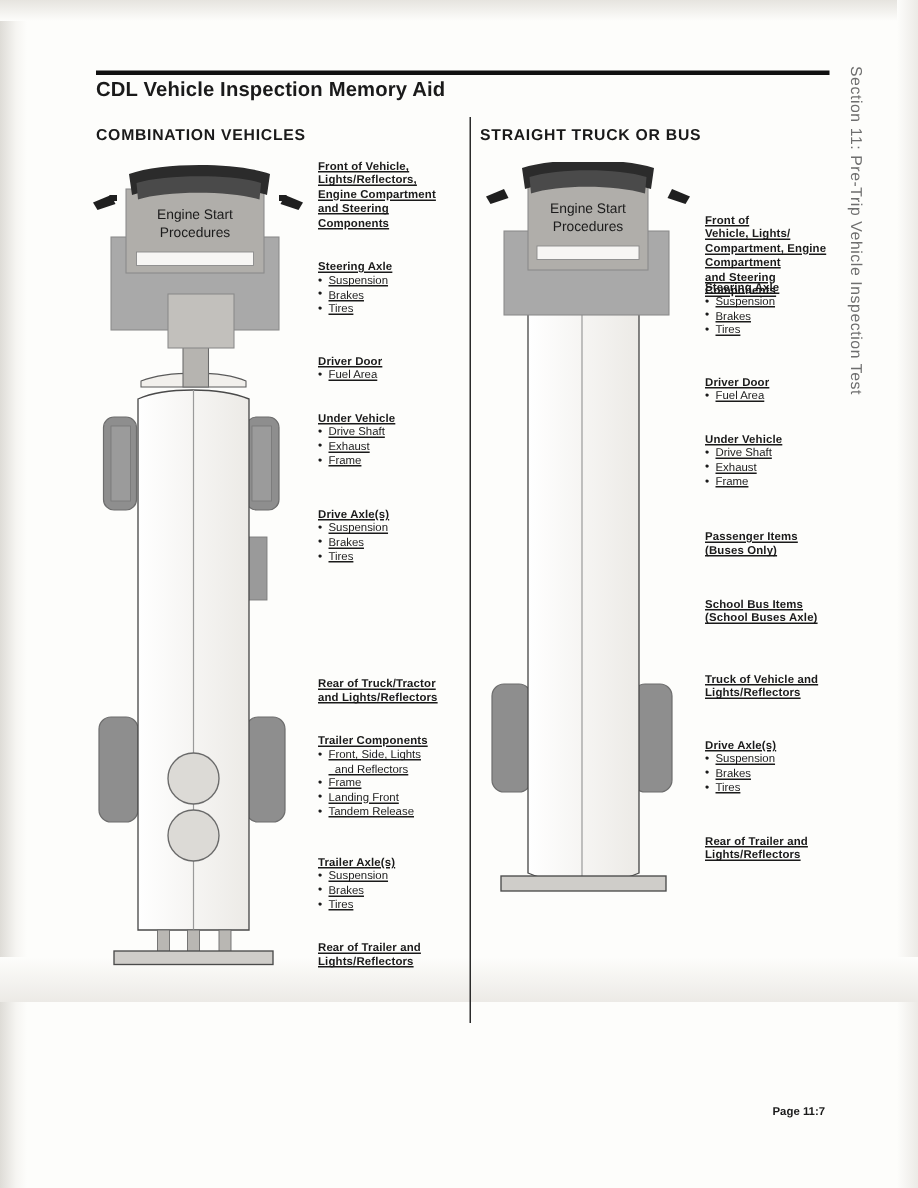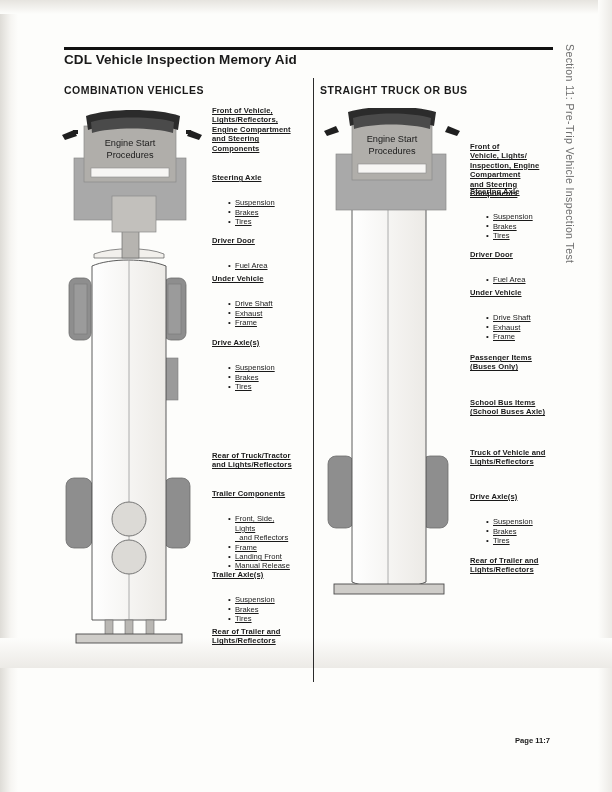--- a/index.html
+++ b/index.html
@@ -37,21 +37,21 @@
 
   .col-head{position:absolute;font-size:10.5px;font-weight:bold;letter-spacing:.5px;}
   .col-head.left{left:64px;top:84px;}
   .col-head.right{left:320px;top:84px;}
 
   .divider{position:absolute;left:313px;top:78px;width:1.4px;height:604px;background:#2b2b2b;}
 
   
   .lbl{position:absolute;font-size:7.6px;line-height:9.4px;text-decoration:underline;}
   .lbl .t{font-weight:bold;letter-spacing:.1px;}
-  .lbl ul{margin:16px;padding:0;list-style:none;}
+  .lbl ul{margin:0;padding:0;list-style:none;}
   .lbl li{position:relative;padding-left:7px;font-weight:normal;}
   .lbl li:before{content:"\2022";position:absolute;left:0;top:-0.5px;font-size:8px;}
 
   
   .footer{position:absolute;left:64px;top:736px;font-size:7.6px;color:#3a3a3a;}
   .footer .sep{display:inline-block;margin:0 4px;}
   .page-num{position:absolute;left:505px;top:736px;font-size:7.6px;font-weight:bold;margin-left:10px;}
 
   
   .art{position:absolute;}
@@ -209,42 +209,42 @@
     <div class="t"><span>Rear of Truck/Tractor</span><br>
       <span>and Lights/Reflectors</span></div>
   </div>
 
   <div class="lbl" style="left:212px;top:489px;width:100px;">
     <div class="t">Trailer Components</div>
     <ul>
       <li>Front, Side, Lights<br><span style="display:block;">&nbsp;&nbsp;and Reflectors</span></li>
       <li>Frame</li>
       <li>Landing Front</li>
-      <li>Manual Release</li>
+      <li>Tandem Release</li>
     </ul>
   </div>
 
   <div class="lbl" style="left:212px;top:570px;width:96px;">
     <div class="t">Trailer Axle(s)</div>
     <ul>
       <li>Suspension</li>
       <li>Brakes</li>
       <li>Tires</li>
     </ul>
   </div>
 
   <div class="lbl" style="left:212px;top:627px;width:100px;">
     <div class="t"><span>Rear of Trailer and</span><br>
       <span>Lights/Reflectors</span></div>
   </div>
 
   <div class="lbl" style="left:470px;top:110px;width:86px;margin-top:32px;">
     <div class="t"><span>Front of</span><br>
       <span>Vehicle, Lights/</span><br>
-      <span>Inspection, Engine</span><br>
+      <span>Compartment, Engine</span><br>
       <span>Compartment</span><br>
       <span>and Steering</span><br>
       <span>Components</span></div>
   </div>
 
   <div class="lbl" style="left:470px;top:187px;width:86px;">
     <div class="t">Steering Axle</div>
     <ul>
       <li>Suspension</li>
       <li>Brakes</li>

